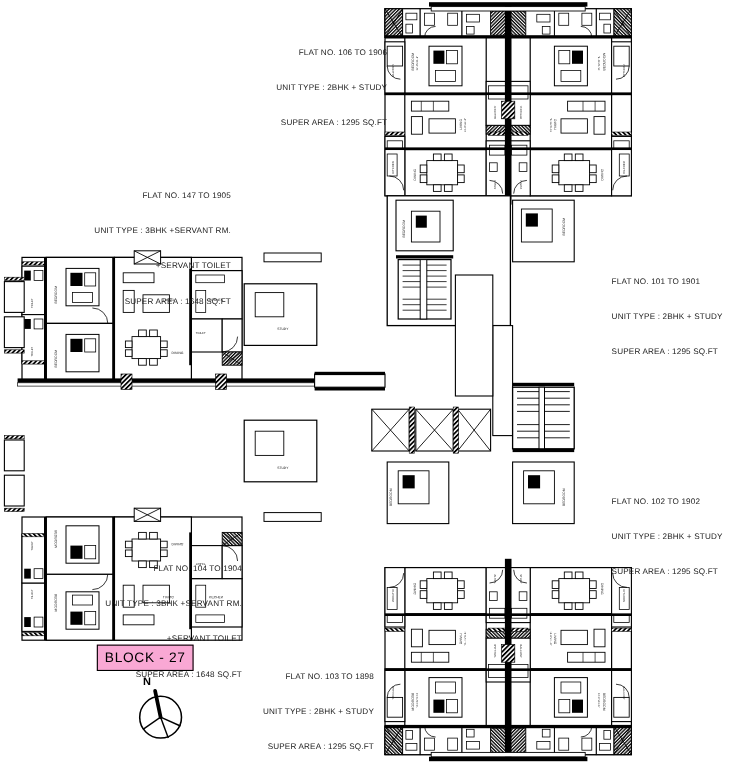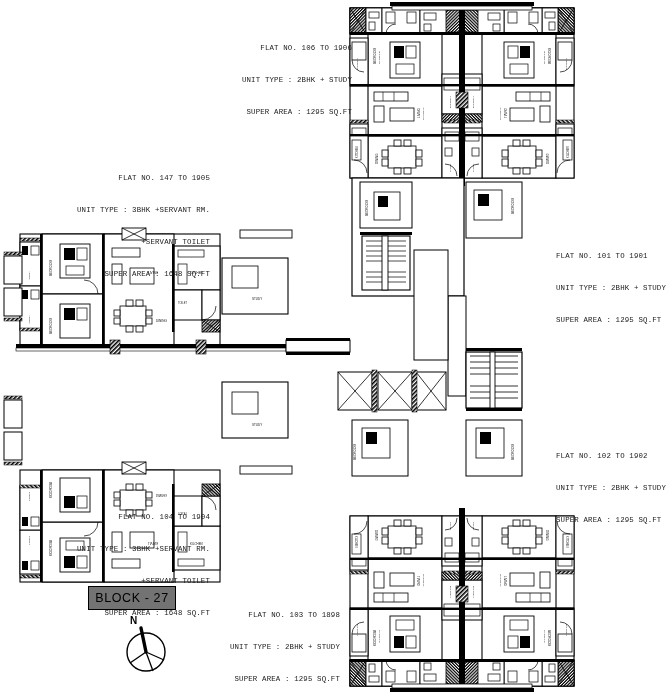--- a/index.html
+++ b/index.html
@@ -5,37 +5,37 @@
 <style>
   html,body{margin:0;padding:0;background:#ffffff;}
   body{
     width:670px;height:694px;position:relative;overflow:hidden;
     font-family:"Liberation Sans", sans-serif;
     color:#000;
   }
   #sheet{position:absolute;inset:0;width:670px;height:694px;}
   .anno{
     position:absolute;
-    font-family:Liberation Mono, monospace;
+    font-family:Liberation Sans, sans-serif;
     font-size:7.4px;
     line-height:10.6px;
     letter-spacing:0.15px;
     color:#1a1a1a;
     white-space:pre;
   }
   .anno .ln{display:block;}
   .ta-r{text-align:right;}
   .ta-l{text-align:left;}
   #block-badge{
     position:absolute;left:88px;top:586px;
     width:86px;height:22px;
     border:1.4px solid #000;
     display:flex;align-items:center;justify-content:center;
     font-size:12.5px;letter-spacing:0.6px;color:#000;
-    background:#737373;
+    background:#f9a8d4;
   }
   #compass{position:absolute;left:122px;top:616px;width:48px;height:60px;}
   #compass .nlbl{
     position:absolute;left:8px;top:-1px;font-size:10px;font-weight:bold;color:#000;
   }
   svg{display:block;}
 </style>
 </head>
 <body>
 
@@ -363,21 +363,21 @@
   <span class="ln">UNIT TYPE : 2BHK + STUDY</span>
   <span class="ln">SUPER AREA : 1295 SQ.FT</span>
 </div>
 
 <div class="anno ta-l" style="left:556px;top:430px;width:120px;">
   <span class="ln">FLAT NO. 102 TO 1902</span>
   <span class="ln">UNIT TYPE : 2BHK + STUDY</span>
   <span class="ln">SUPER AREA : 1295 SQ.FT</span>
 </div>
 
-<div class="anno ta-r" style="left:42px;top:491px;width:168px;">
+<div class="anno ta-r" style="left:42px;top:491px;width:168px;padding-left:10px;">
   <span class="ln">FLAT NO. 104 TO 1904</span>
   <span class="ln">UNIT TYPE : 3BHK +SERVANT RM.</span>
   <span class="ln">+SERVANT TOILET</span>
   <span class="ln">SUPER AREA : 1648 SQ.FT</span>
 </div>
 
 <div class="anno ta-r" style="left:196px;top:589px;width:144px;">
   <span class="ln">FLAT NO. 103 TO 1898</span>
   <span class="ln">UNIT TYPE : 2BHK + STUDY</span>
   <span class="ln">SUPER AREA : 1295 SQ.FT</span>

